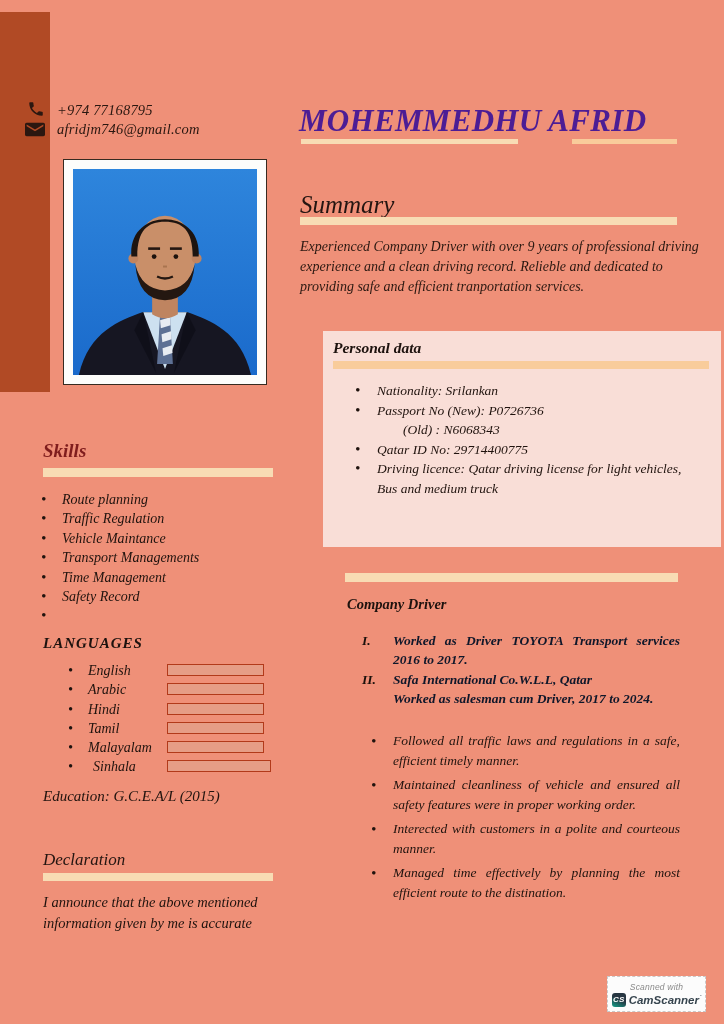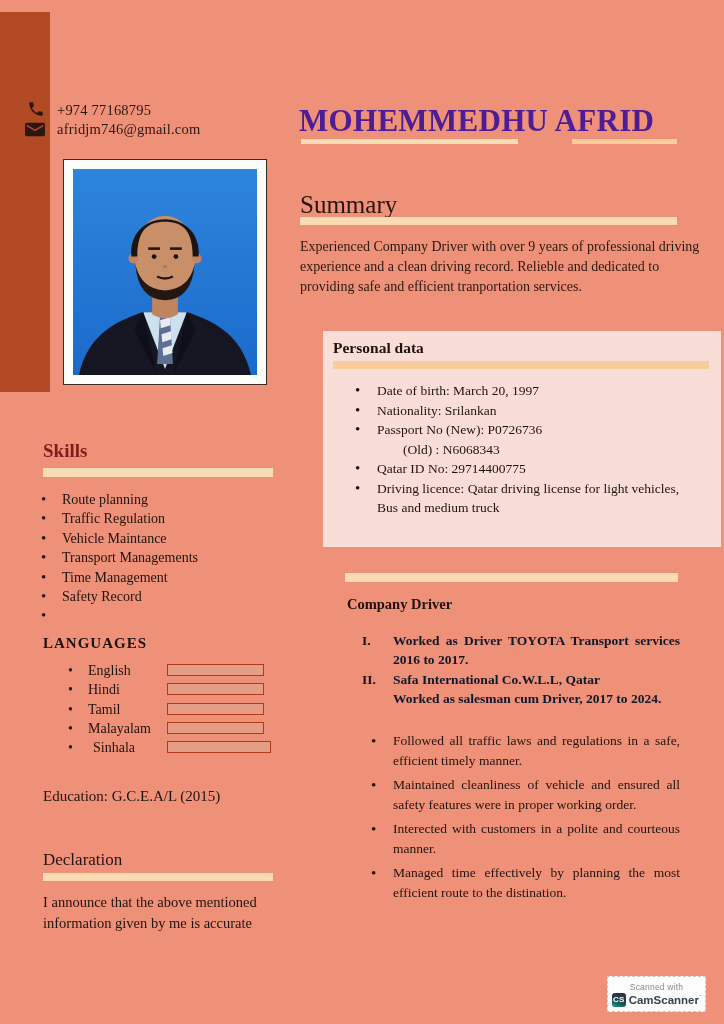--- a/index.html
+++ b/index.html
@@ -1,17 +1,17 @@
 <!DOCTYPE html>
 <html><head>
 <meta charset="utf-8">
 <style>
   html,body{margin:0;padding:0;}
   body{width:724px;height:1024px;font-family:"Liberation Serif","DejaVu Serif",serif;}
-  .page{position:relative;width:724px;height:1024px;background:#ef9078;overflow:hidden;}
+  .page{position:relative;width:724px;height:1024px;background:#ef9078;overflow:hidden;font-style:italic;}
   .abs{position:absolute;}
 
   
   .rail{left:0;top:12px;width:50px;height:380px;background:#b14a25;}
 
   
   .contact-line{font-size:14.5px;color:#2a1710;letter-spacing:.2px;}
   .cicon{width:18px;height:18px;}
   .cicon svg{display:block;width:100%;height:100%;}
 
@@ -142,21 +142,20 @@
   <div class="abs bar orange" style="left:572px;top:139px;width:105px;height:5px;"></div>
 
   <div class="abs h-summary">Summary</div>
   <div class="abs bar" style="left:300px;top:217px;width:377px;height:8px;"></div>
   <div class="abs summary-text">Experienced Company Driver with over 9 years of professional driving experience and a clean driving record. Relieble and dedicated to providing safe and efficient tranportation services.</div>
 
   <div class="abs pd-box"></div>
   <div class="abs h-pd">Personal data</div>
   <div class="abs bar orange" style="left:333px;top:361px;width:376px;height:8px;"></div>
   <div class="abs pd-list">
-    <div class="pd-item">Date of birth:  March 20, 1997</div>
     <div class="pd-item">Nationality:  Srilankan</div>
     <div class="pd-item">Passport No (New): P0726736</div>
     <div class="pd-sub">(Old)  : N6068343</div>
     <div class="pd-item">Qatar ID No: 29714400775</div>
     <div class="pd-item">Driving licence: Qatar driving license for light vehicles, Bus and medium truck</div>
   </div>
 
   <div class="abs bar" style="left:345px;top:573px;width:333px;height:9px;"></div>
   <div class="abs h-exp">Company Driver</div>
   <div class="abs num-list">
@@ -191,20 +190,24 @@
     <div class="skill-item"></div>
   </div>
 
   <div class="abs h-langs">LANGUAGES</div>
   <div class="abs lang-list">
     <div class="lang-row">
       <span class="lang-name">English</span>
       <span class="lang-track"><span class="lang-fill" style="width: 72%;"></span></span>
     </div>
     <div class="lang-row">
+      <span class="lang-name">Arabic</span>
+      <span class="lang-track"><span class="lang-fill" style="width: 40%;"></span></span>
+    </div>
+    <div class="lang-row">
       <span class="lang-name">Hindi</span>
       <span class="lang-track"><span class="lang-fill" style="width: 68%;"></span></span>
     </div>
     <div class="lang-row">
       <span class="lang-name">Tamil</span>
       <span class="lang-track"><span class="lang-fill" style="width: 100%;"></span></span>
     </div>
     <div class="lang-row">
       <span class="lang-name">Malayalam</span>
       <span class="lang-track"><span class="lang-fill" style="width: 86%;"></span></span>

